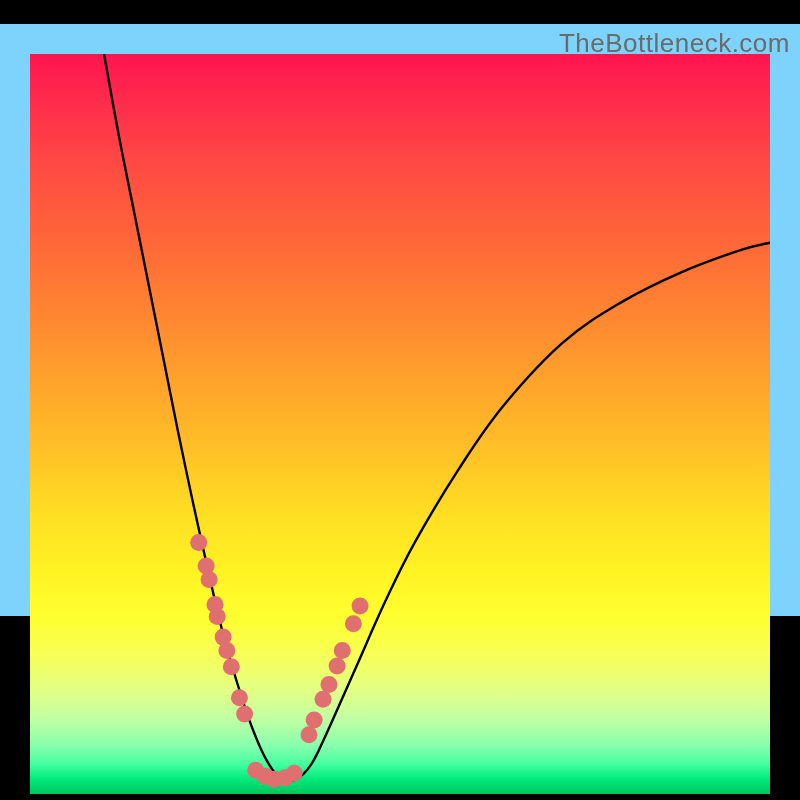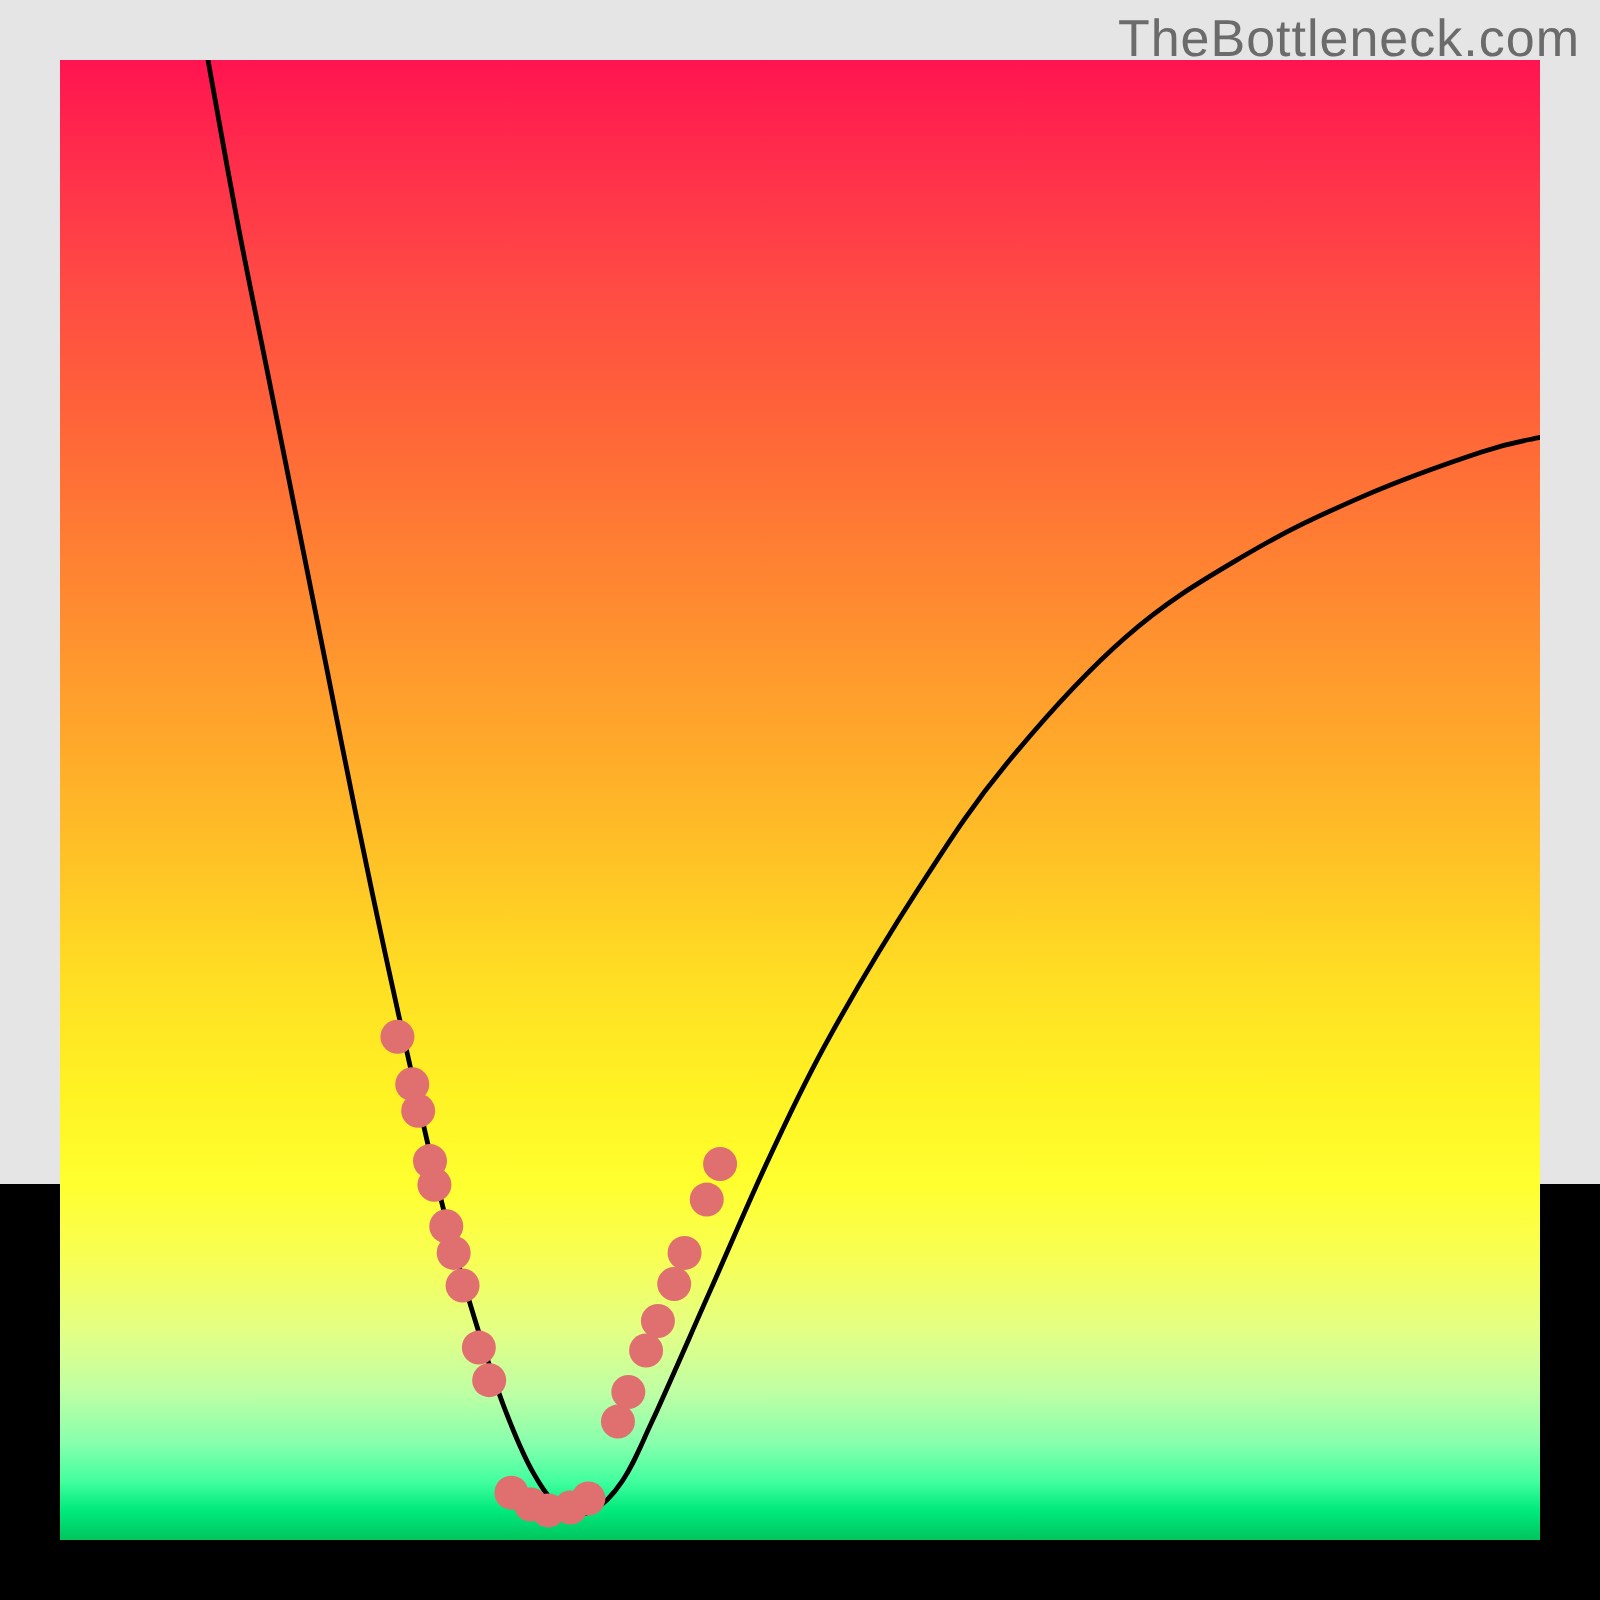--- a/index.html
+++ b/index.html
@@ -8,21 +8,22 @@
     width: 800px;
     height: 800px;
     overflow: hidden;
     background: #000;
     font-family: Arial, Helvetica, sans-serif;
   }
   .frame {
     position: relative;
     width: 800px;
     height: 592px;
-    background: #e5e5e5;
+    background: #7dd3fc;
+    margin-top: 24px;
   }
   .watermark {
     position: absolute;
     top: 4px;
     right: 10px;
     color: #6b6b6b;
     font-size: 26px;
     font-weight: 500;
     letter-spacing: 0.5px;
     z-index: 5;

